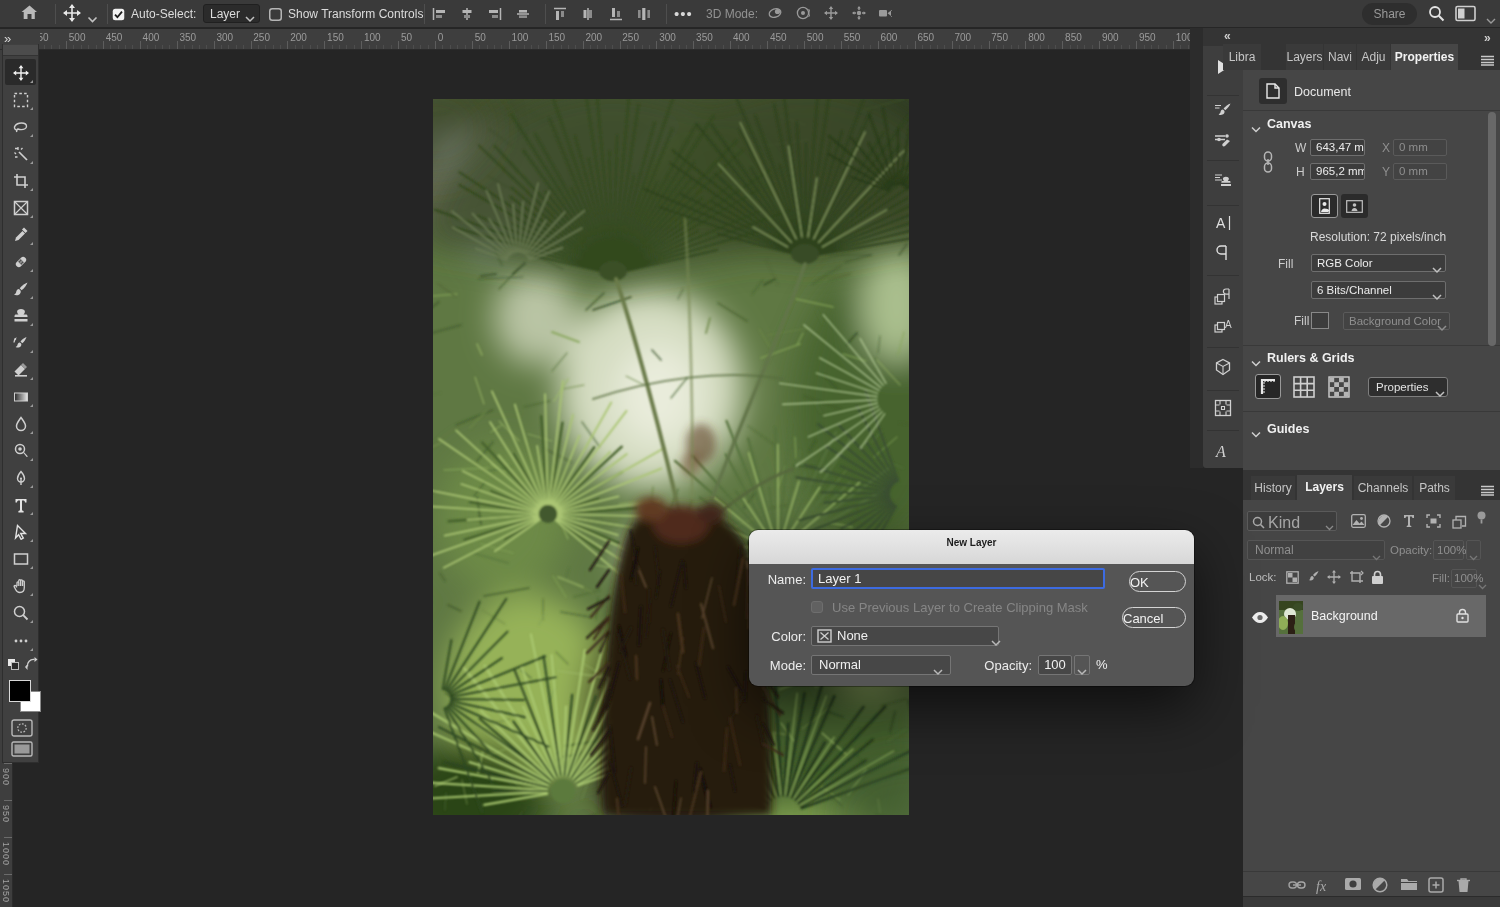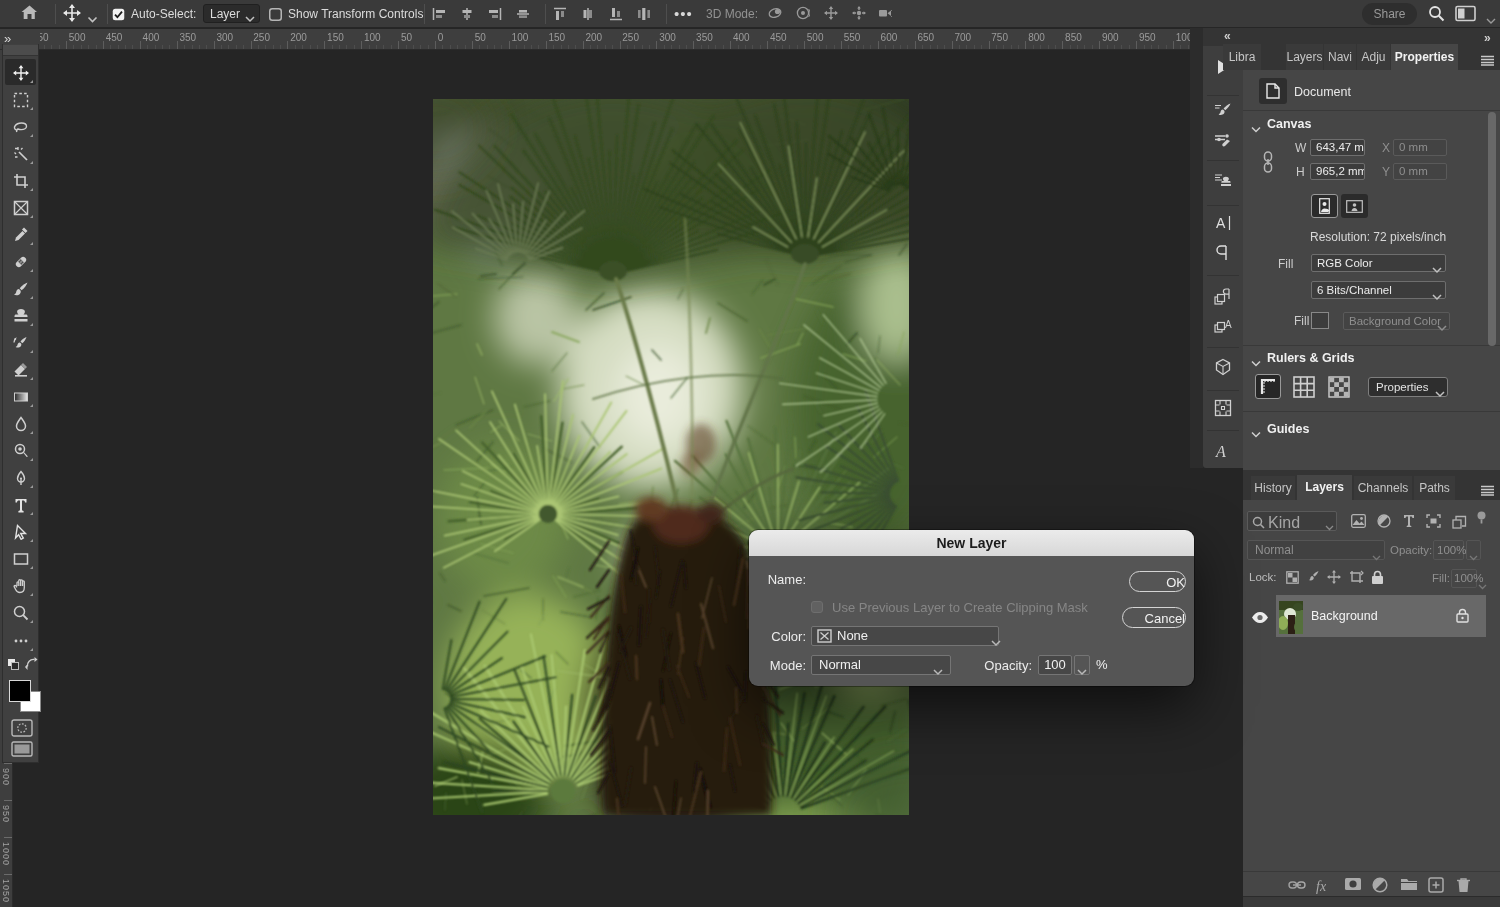--- a/index.html
+++ b/index.html
@@ -25,23 +25,23 @@
 #lpanel{position:absolute;left:1243px;top:500px;width:257px;height:396px;background:#464646}
 .tab{position:absolute;height:26px;line-height:26px;text-align:center;font-size:12px;color:#c6c6c6;background:#3a3a3a}
 .tab.active{background:#464646;color:#f2f2f2;font-weight:bold}
 .fld{position:absolute;background:#3c3c3c;border:1px solid #6e6e6e;border-radius:2px;color:#ececec;font-size:11.5px;line-height:15px;padding-left:5px;overflow:hidden;white-space:nowrap}
 .fldd{position:absolute;background:#434343;border:1px solid #5a5a5a;border-radius:2px;color:#8f8f8f;font-size:11.5px;line-height:15px;padding-left:5px;overflow:hidden;white-space:nowrap}
 .lbl{position:absolute;color:#cccccc;font-size:12px;white-space:nowrap}
 .lbld{position:absolute;color:#8f8f8f;font-size:11.5px;white-space:nowrap}
 .hdr{position:absolute;color:#f0f0f0;font-size:12.5px;font-weight:bold;white-space:nowrap}
 .divl{position:absolute;left:1243px;width:257px;height:1px;background:#393939}
 #dlg{position:absolute;left:749px;top:530px;width:445px;height:156px;border-radius:9px;background:#555;box-shadow:0 22px 55px rgba(0,0,0,.6),0 0 0 1px rgba(0,0,0,.35)}
-#dlgtitle{position:absolute;left:0;top:0;width:445px;height:26px;border-radius:9px 9px 0 0;background:linear-gradient(#ebebeb,#d7d7d7);color:#1c1c1c;font-size:14px;font-weight:bold;text-align:center;line-height:26px}
+#dlgtitle{position:absolute;left:0;top:0;width:445px;height:34px;border-radius:9px 9px 0 0;background:linear-gradient(#ebebeb,#d7d7d7);color:#1c1c1c;font-size:10px;font-weight:bold;text-align:center;line-height:26px}
 .dlbl{position:absolute;color:#ececec;font-size:13px;text-align:right;white-space:nowrap}
-.dbtn{position:absolute;border:1.5px solid #d4d4d4;border-radius:12px;color:#f2f2f2;font-size:13px;text-align:right}
+.dbtn{position:absolute;border:1.5px solid #d4d4d4;border-radius:12px;color:#f2f2f2;font-size:13px;text-align:left}
 .ddd{position:absolute;background:#474747;border:1px solid #757575;border-radius:2px;color:#f0f0f0;font-size:13px}
 </style></head><body>
 <div id="opt">
     <div class="abs" style="left:21px;top:4px"><svg width="17" height="17" viewBox="0 0 17 17" style="">
         <path d="M8.5 1.5L16 8h-2.2v7H10.5v-5h-4v5H2.7V8H.5z" fill="#b9b9b9"></path>
       </svg></div>
     <div class="sep" style="left:55px"></div>
     <div class="abs" style="left:63px;top:4px"><svg width="18" height="18" viewBox="0 0 18 18" style="">
         <path d="M9 1v16M1 9h16" stroke="#e8e8e8" stroke-width="1.6"></path>
         <path d="M9 0l3 4H6zM9 18l3-4H6zM0 9l4-3v6zM18 9l-4-3v6z" fill="#e8e8e8"></path>
@@ -1239,20 +1239,21 @@
     </svg></div>
 <div class="abs" style="left:1456px;top:877px;z-index:3"><svg width="15" height="16" viewBox="0 0 15 16" style="">
       <path d="M1 3.5h13" stroke="#aaaaaa" stroke-width="1.4"></path>
       <path d="M5 3.5V2h5v1.5" fill="none" stroke="#aaaaaa" stroke-width="1.4"></path>
       <path d="M2.5 3.5h10L11.5 15h-8z" fill="#aaaaaa"></path>
     </svg></div>
 <div class="abs" style="left:1243px;top:896px;width:257px;height:11px;background:#3a3a3a;border-top:1px solid #2b2b2b;z-index:3"></div>
 <div id="dlg">
     <div id="dlgtitle">New Layer</div>
     <div class="dlbl" style="left:0px;top:42px;width:57px">Name:</div>
+    <div class="abs" style="left:62px;top:38px;width:294px;height:21px;background:#464646;border:2px solid #3d6be0;border-radius:2px;color:#f2f2f2;font-size:13px;line-height:17px;padding-left:5px">Layer 1</div>
     <div class="dbtn" style="left:380px;top:41px;width:57px;height:21px;line-height:21px">OK</div>
     <div class="abs" style="left:62px;top:71px;width:12px;height:12px;background:#616161;border:1px solid #6e6e6e;border-radius:3px"></div>
     <div class="abs" style="left:83px;top:70px;color:#868686;font-size:13px">Use Previous Layer to Create Clipping Mask</div>
     <div class="dbtn" style="left:373px;top:77px;width:64px;height:21px;line-height:21px">Cancel</div>
     <div class="dlbl" style="left:0px;top:99px;width:57px">Color:</div>
     <div class="ddd" style="left:62px;top:96px;width:188px;height:20px"></div>
     <div class="abs" style="left:68px;top:99px"><svg width="15" height="14" viewBox="0 0 15 14" style="">
         <rect x="1" y="1" width="13" height="12" fill="none" stroke="#cfcfcf" stroke-width="1.4"></rect>
         <path d="M3.5 3.5l8 7M11.5 3.5l-8 7" stroke="#cfcfcf" stroke-width="1.3"></path>
       </svg></div>

